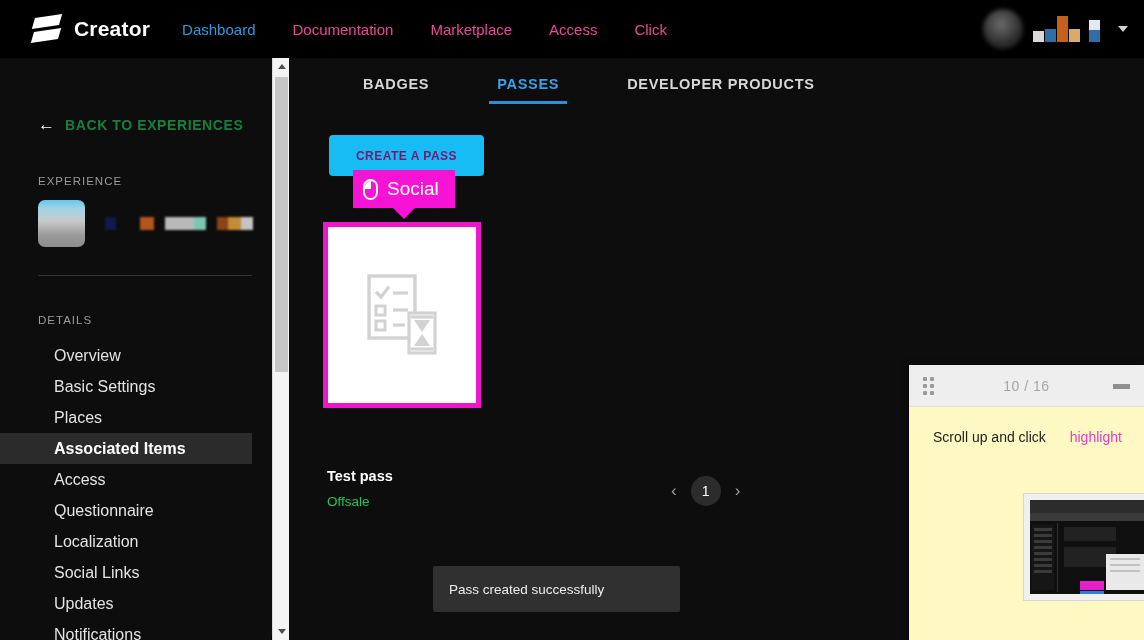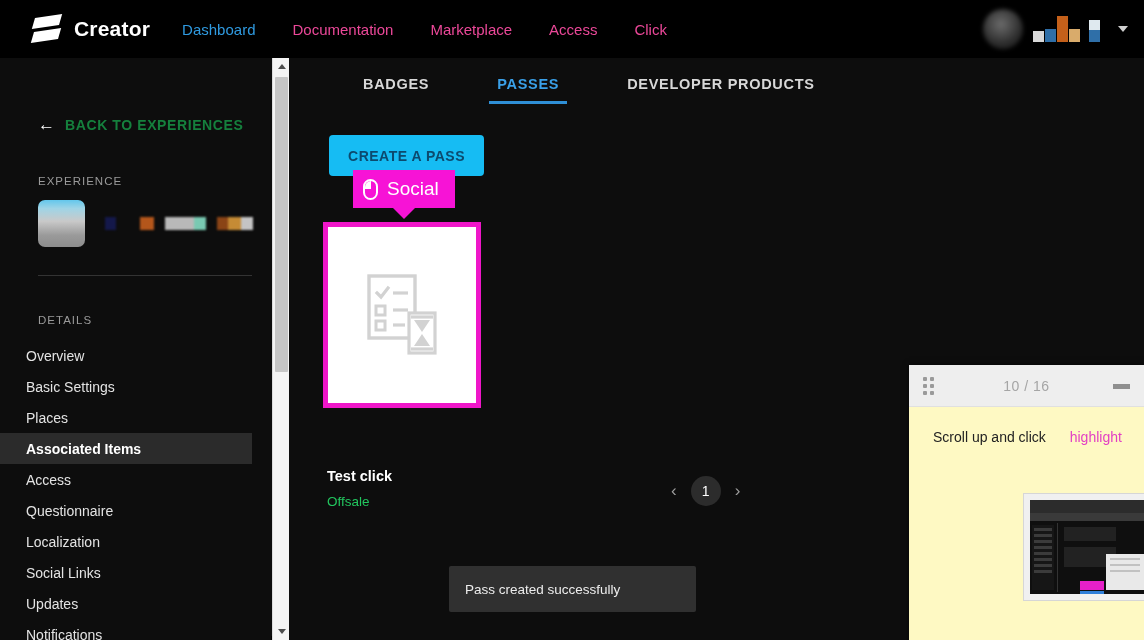--- a/index.html
+++ b/index.html
@@ -91,22 +91,22 @@
   .en4 { width: 12px; background: #79c9b2; margin-right: 11px;}
   .en5 { width: 11px; background: #8a4416; }
   .en6 { width: 13px; background: #c58b35; }
   .en7 { width: 12px; background: #c4c4c4; }
   .divider {
     height: 1px; background: #333; margin: 30px 19px 0 38px;
   }
   #details-label { margin-top: 38px; }
   .menu { margin-top: 14px; }
   .menu-item {
-    height: 31px; display: flex; align-items: center; padding-left: 26px;
-    color: #e3e3e3; font-size: 14px; cursor: pointer;
+    height: 31px; display: flex; align-items: center; padding-left: 54px;
+    color: #e3e3e3; font-size: 16px; cursor: pointer;
   }
   .menu-item.active {
     background: #2b2b2b; color: #fff; font-weight: bold; margin-right: 19px;
   }
 
   
   #sbar {
     position: absolute; left: 272px; top: 58px; width: 17px; height: 582px;
     background: #f4f4f4; border-left: 1px solid #dcdcdc;
   }
@@ -139,23 +139,23 @@
     letter-spacing: .7px; cursor: pointer; padding: 0 34px 12px 34px;
   }
   .tab.active { color: #3aa0e8; }
   .tab.active::after {
     content: ""; position: absolute; left: 26px; right: 26px; bottom: 0;
     height: 3px; background: #2f8fd6;
   }
 
   .create-btn {
     position: absolute; left: 40px; top: 77px; width: 155px; height: 41px;
-    background: #16bcf3; color: #0c4a6e; border: none; border-radius: 4px;
+    background: #16bcf3; color: #701a75; border: none; border-radius: 4px;
     font-family: "Liberation Sans", sans-serif;
-    font-size: 14px; font-weight: bold; letter-spacing: .5px; cursor: pointer;
+    font-size: 12px; font-weight: bold; letter-spacing: .5px; cursor: pointer;
   }
 
   
   .click-tip {
     position: absolute; left: 64px; top: 112px; height: 38px;
     background: #f713d6; display: flex; align-items: center;
     padding: 0 16px 0 10px; z-index: 40;
   }
   .click-tip .mouse {
     width: 15px; height: 21px; border: 2px solid #fff; border-radius: 8px;
@@ -194,21 +194,21 @@
   }
   .pg-arrow { color: #9e9e9e; font-size: 17px; cursor: pointer; user-select:none; }
   .pg-num {
     width: 30px; height: 30px; border-radius: 50%; background: #2c2c2c;
     color: #fff; font-size: 14px; display: flex; align-items: center;
     justify-content: center; cursor: pointer;
   }
 
   
   .toast {
-    position: absolute; left: 160px; top: 508px; width: 247px; height: 46px;
+    position: absolute; left: 144px; top: 508px; width: 247px; height: 46px;
     background: #303030; display: flex; align-items: center; padding-left: 16px;
     color: #ededed; font-size: 13.5px; border-radius: 2px;
   }
 
   
   #panel {
     position: absolute; left: 909px; top: 365px; width: 235px; height: 284px;
     background: #fef9c3; box-shadow: 0 0 6px rgba(0,0,0,.55);
     overflow: hidden;
   }
@@ -358,21 +358,21 @@
           <line x1="28" y1="37" x2="43" y2="37" stroke="#d2d2d2" stroke-width="3.2"></line>
           <line x1="28" y1="52" x2="40" y2="52" stroke="#d2d2d2" stroke-width="3.2"></line>
           <rect x="44" y="40" width="26" height="40" fill="#fff" stroke="#d2d2d2" stroke-width="3.2"></rect>
           <line x1="46" y1="44" x2="68" y2="44" stroke="#d2d2d2" stroke-width="3.2"></line>
           <line x1="46" y1="76" x2="68" y2="76" stroke="#d2d2d2" stroke-width="3.2"></line>
           <path d="M49 47 L65 47 L57 59 Z" fill="#d2d2d2"></path>
           <path d="M57 61 L65 73 L49 73 Z" fill="#d2d2d2"></path>
         </svg>
       </div>
     </div>
-    <div class="card-title">Test click</div>
+    <div class="card-title">Test pass</div>
     <div class="card-sub">Offsale</div>
 
     <div class="pager">
       <div class="pg-arrow">‹</div>
       <div class="pg-num">1</div>
       <div class="pg-arrow">›</div>
     </div>
 
     <div class="toast">Pass created successfully</div>
   </div>

